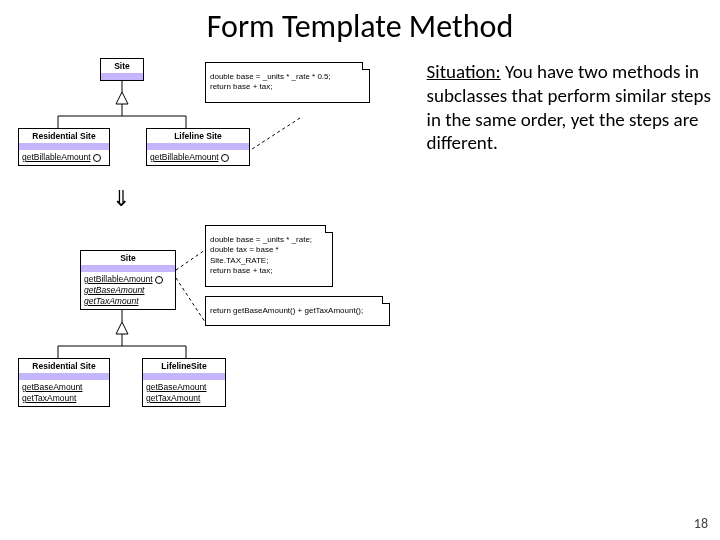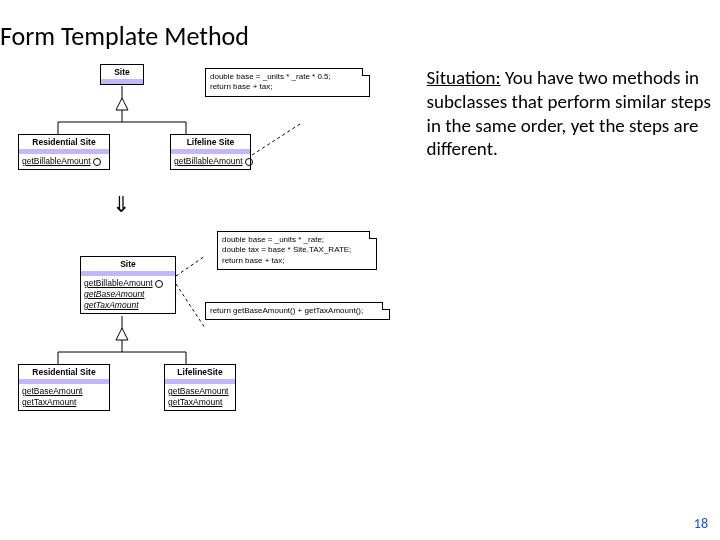--- a/index.html
+++ b/index.html
@@ -6,24 +6,24 @@
   body {
     margin: 0;
     width: 720px;
     height: 540px;
     font-family: "Calibri", "Segoe UI", sans-serif;
     background: #fff;
     position: relative;
     overflow: hidden;
   }
   .title {
-    text-align: left;
-    font-size: 26px;
+    text-align: center;
+    font-size: 32px;
     font-weight: 400;
-    margin: 20px 0 4px 0;
+    margin: 7px 0 4px 0;
     color: #000;
   }
   .content {
     display: flex;
     flex-direction: row;
   }
   .diagram-col {
     width: 400px;
     position: relative;
     height: 470px;
@@ -40,48 +40,48 @@
     color: #000;
   }
   .label {
     text-decoration: underline;
   }
   .page-num {
     position: absolute;
     bottom: 8px;
     right: 12px;
     font-size: 14px;
-    color: #1d4ed8;
+    color: #404040;
   }
   
   .uml {
     position: absolute;
     border: 1px solid #000;
     background: #fff;
     font-size: 8.5px;
     font-family: Arial, sans-serif;
   }
   .uml .head {
-    border-bottom: 5px solid #c4b5fd;
+    border-bottom: 7px solid #c4b5fd;
     text-align: center;
     font-weight: bold;
     padding: 2px 3px;
   }
   .uml .body {
     padding: 2px 3px;
     line-height: 1.3;
   }
   .uml .body div { white-space: nowrap; text-decoration: underline; }
   .note {
     position: absolute;
     border: 1px solid #000;
     background: #fff;
     font-size: 8px;
     font-family: Arial, sans-serif;
-    padding: 3px 4px;
+    padding: 9px 4px;
     line-height: 1.3;
   }
   .note:before {
     content: "";
     position: absolute;
     top: -1px; right: -1px;
     width: 7px; height: 7px;
     background: #fff;
     border-left: 1px solid #000;
     border-bottom: 1px solid #000;
@@ -147,30 +147,30 @@
       <div>return base + tax;</div>
     </div>
 
     <div class="uml" style="left:18px; top:78px; width:92px;">
       <div class="head">Residential Site</div>
       <div class="body">
           <div><span>getBillableAmount</span><span class="circle-o"></span></div>
         </div>
     </div>
 
-    <div class="uml" style="left:146px; top:78px; width:81px;margin-left:24px;">
+    <div class="uml" style="left:146px; top:78px; width:104px;">
       <div class="head">Lifeline Site</div>
       <div class="body">
           <div><span>getBillableAmount</span><span class="circle-o"></span></div>
         </div>
     </div>
 
     <div class="arrow-down" style="left:112px; top:135px;">⇓</div>
 
-    <div class="note" style="left:217px; top:175px; width:160px;">
+    <div class="note" style="left:205px; top:175px; width:128px;">
       <div>double base = _units * _rate;</div>
       <div>double tax = base * Site.TAX_RATE;</div>
       <div>return base + tax;</div>
     </div>
 
     <div class="uml" style="left:80px; top:200px; width:96px;">
       <div class="head">Site</div>
       <div class="body">
         <div><span>getBillableAmount</span><span class="circle-o"></span></div>
         <div class="italic">getBaseAmount</div>
@@ -183,21 +183,21 @@
     </div>
 
     <div class="uml" style="left:18px; top:308px; width:92px;">
       <div class="head">Residential Site</div>
       <div class="body">
         <div>getBaseAmount</div>
         <div>getTaxAmount</div>
       </div>
     </div>
 
-    <div class="uml" style="left:164px; top:308px; width:72px;">
+    <div class="uml" style="left:142px; top:308px; width:84px;">
       <div class="head">LifelineSite</div>
       <div class="body">
         <div>getBaseAmount</div>
         <div>getTaxAmount</div>
       </div>
     </div>
 
   </div>
 
   <div class="text-col">

